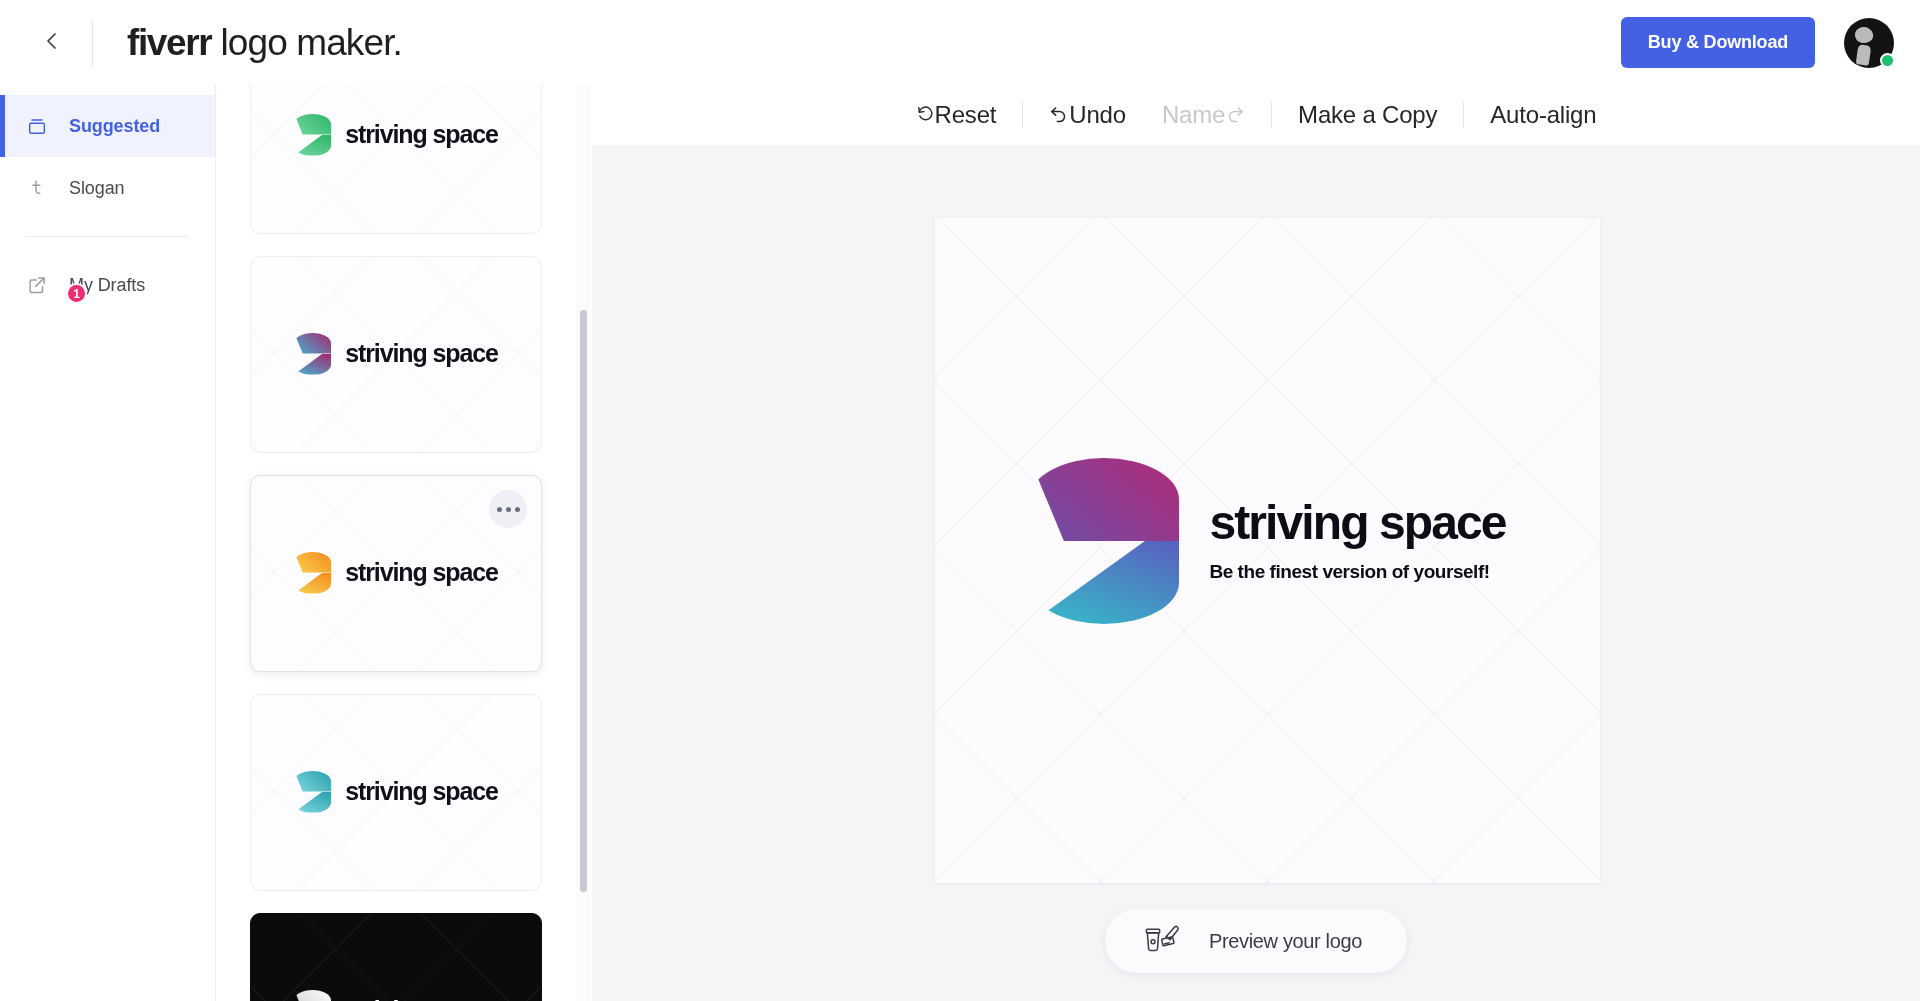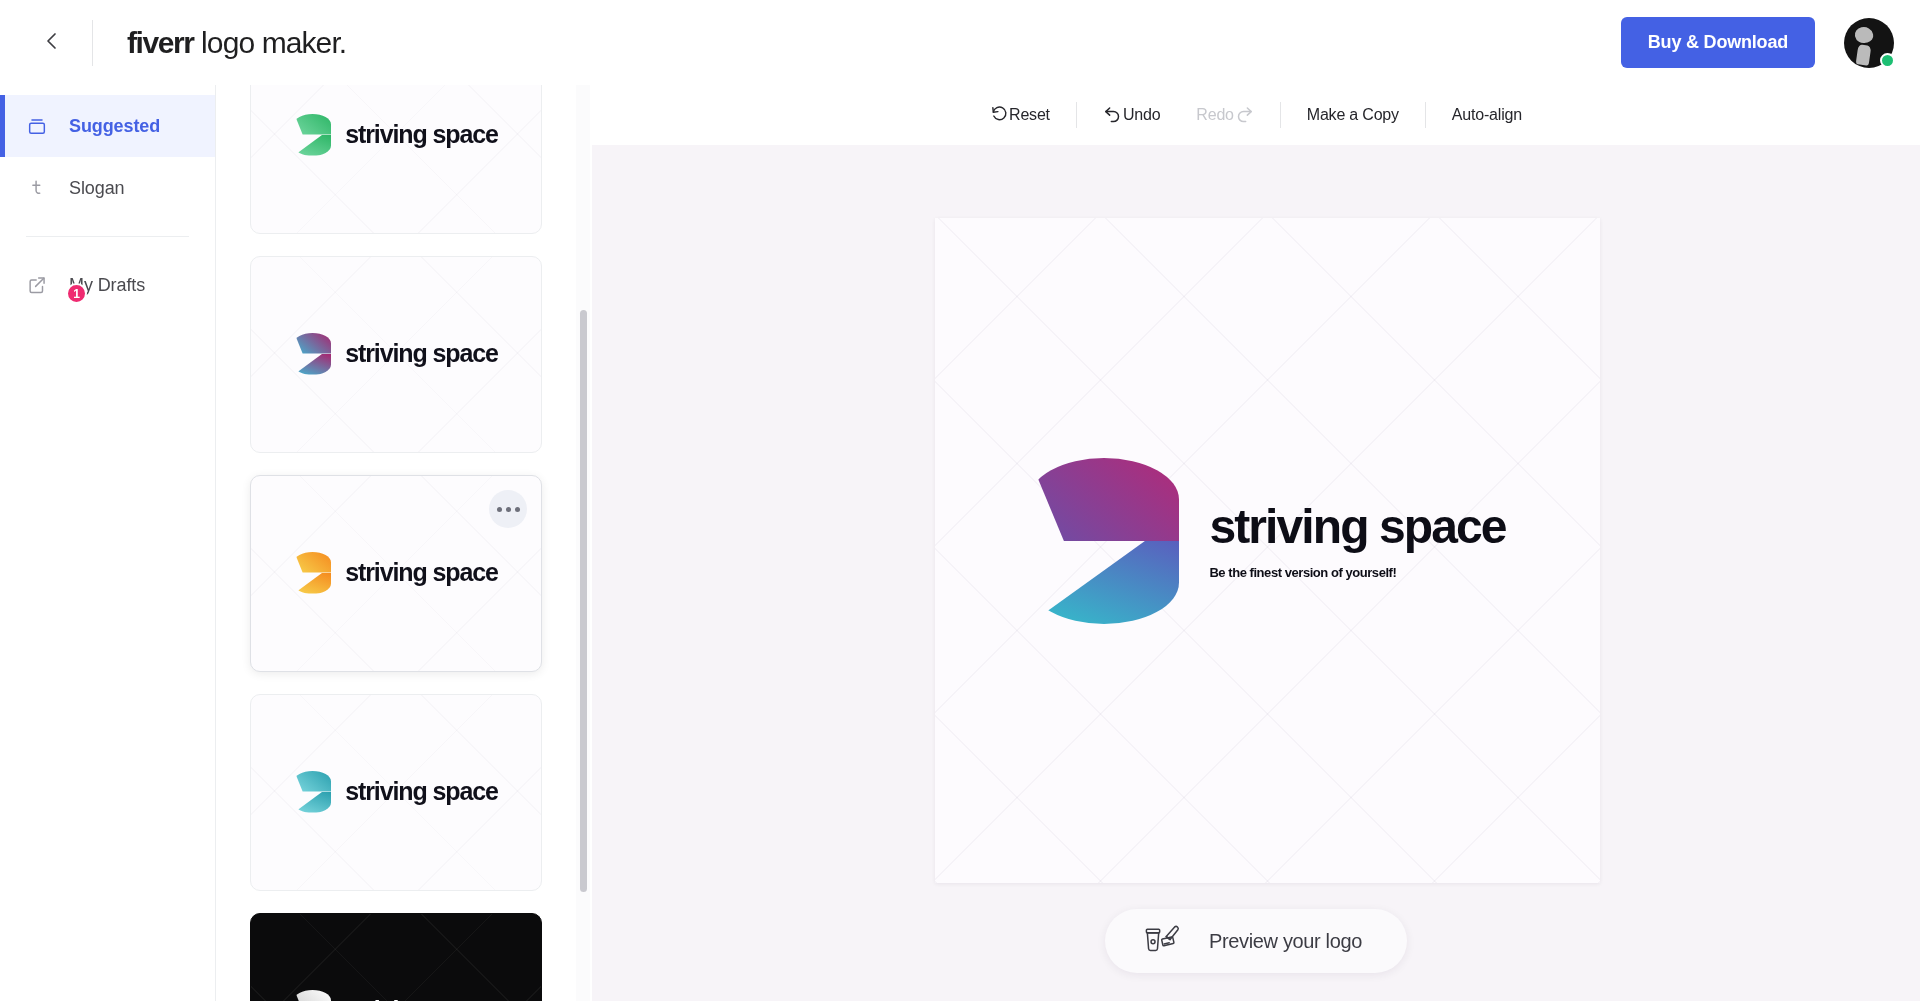--- a/index.html
+++ b/index.html
@@ -30,21 +30,21 @@
     cursor: pointer;
     border-radius: 6px;
   }
   .header-divider {
     width: 1px; height: 46px;
     background: #e4e5e7;
     margin-left: 14px;
   }
   .brand {
     margin-left: 34px;
-    font-size: 30px;
+    font-size: 37px;
     letter-spacing: -0.6px;
     color: #1f1f20;
     white-space: nowrap;
   }
   .brand .b-bold { font-weight: 700; letter-spacing: -1.4px; }
   .brand .b-light { font-weight: 400; letter-spacing: -0.9px; }
   .header-right {
     margin-left: auto;
     display: flex;
     align-items: center;
@@ -284,21 +284,21 @@
     width: 1328px;
     height: 60px;
     background: #ffffff;
     display: flex;
     align-items: center;
     justify-content: center;
     z-index: 14;
   }
   .tb-btn {
     display: flex; align-items: center; 
-    font-size: 16px;
+    font-size: 24px;
     color: #26262b;
     letter-spacing: -0.2px;
     padding: 7px 18px;
     cursor: pointer;
     border-radius: 5px;
     white-space: nowrap;
   }
   .tb-btn.disabled { color: #c7c8cd; cursor: default; }
   .tb-sep { width: 1px; height: 26px; background: #e4e5e7; margin: 0 8px; }
 
@@ -347,21 +347,21 @@
   .canvas-text { display: flex; flex-direction: column; }
   .canvas-name {
     font-size: 48px;
     font-weight: 700;
     letter-spacing: -1.9px;
     color: #0d0d16;
     line-height: 1;
   }
   .canvas-slogan {
     margin-top: 14px;
-    font-size: 13px;
+    font-size: 19px;
     font-weight: 700;
     letter-spacing: -0.45px;
     color: #0d0d16;
   }
 
   
   .preview-pill {
     position: absolute;
     left: 50%;
     transform: translateX(-50%);
@@ -536,21 +536,21 @@
     <span>
       <svg width="20" height="20" viewBox="0 0 24 24" fill="none" stroke="#26262b" stroke-width="1.8" stroke-linecap="round" stroke-linejoin="round">
         <polyline points="8 6 3.4 10.3 8 14.6"></polyline>
         <path d="M3.4 10.3h9.2a6 6 0 0 1 0 12h-2.6"></path>
       </svg>
     </span>
     <span>Undo</span>
   </div>
 
   <div class="tb-btn disabled">
-    <span>Redo</span>
+    <span>Name</span>
     <span>
       <svg width="20" height="20" viewBox="0 0 24 24" fill="none" stroke="#c7c8cd" stroke-width="1.8" stroke-linecap="round" stroke-linejoin="round">
         <polyline points="16 6 20.6 10.3 16 14.6"></polyline>
         <path d="M20.6 10.3h-9.2a6 6 0 0 0 0 12H14"></path>
       </svg>
     </span>
   </div>
 
   <div class="tb-sep"></div>
 

